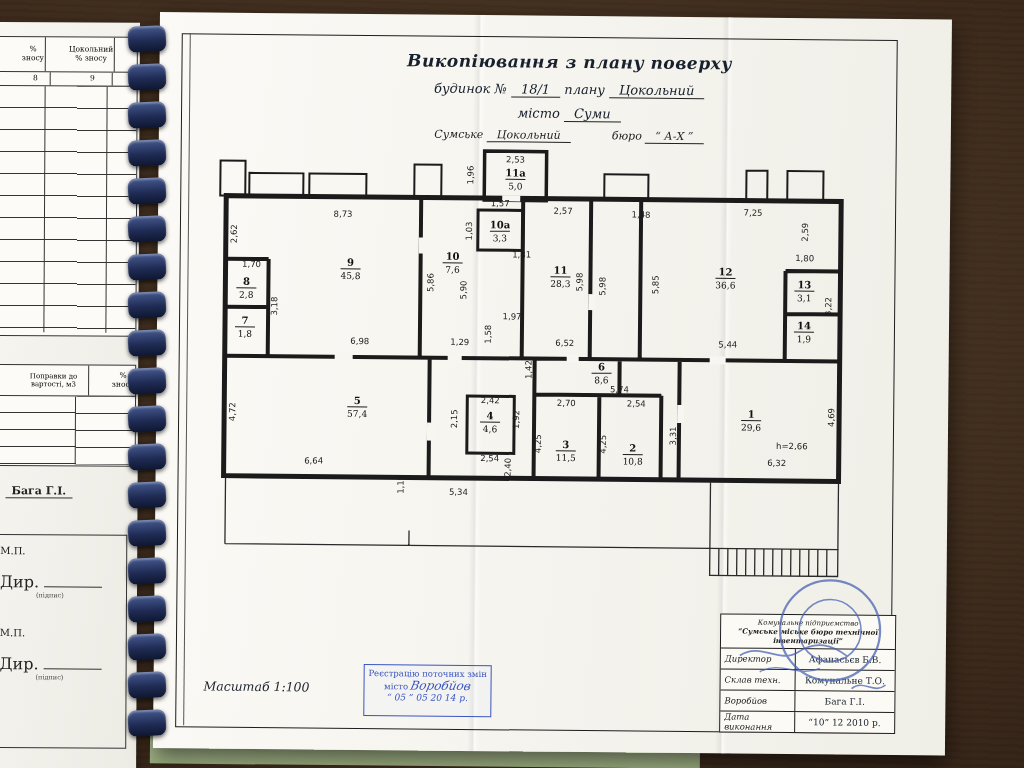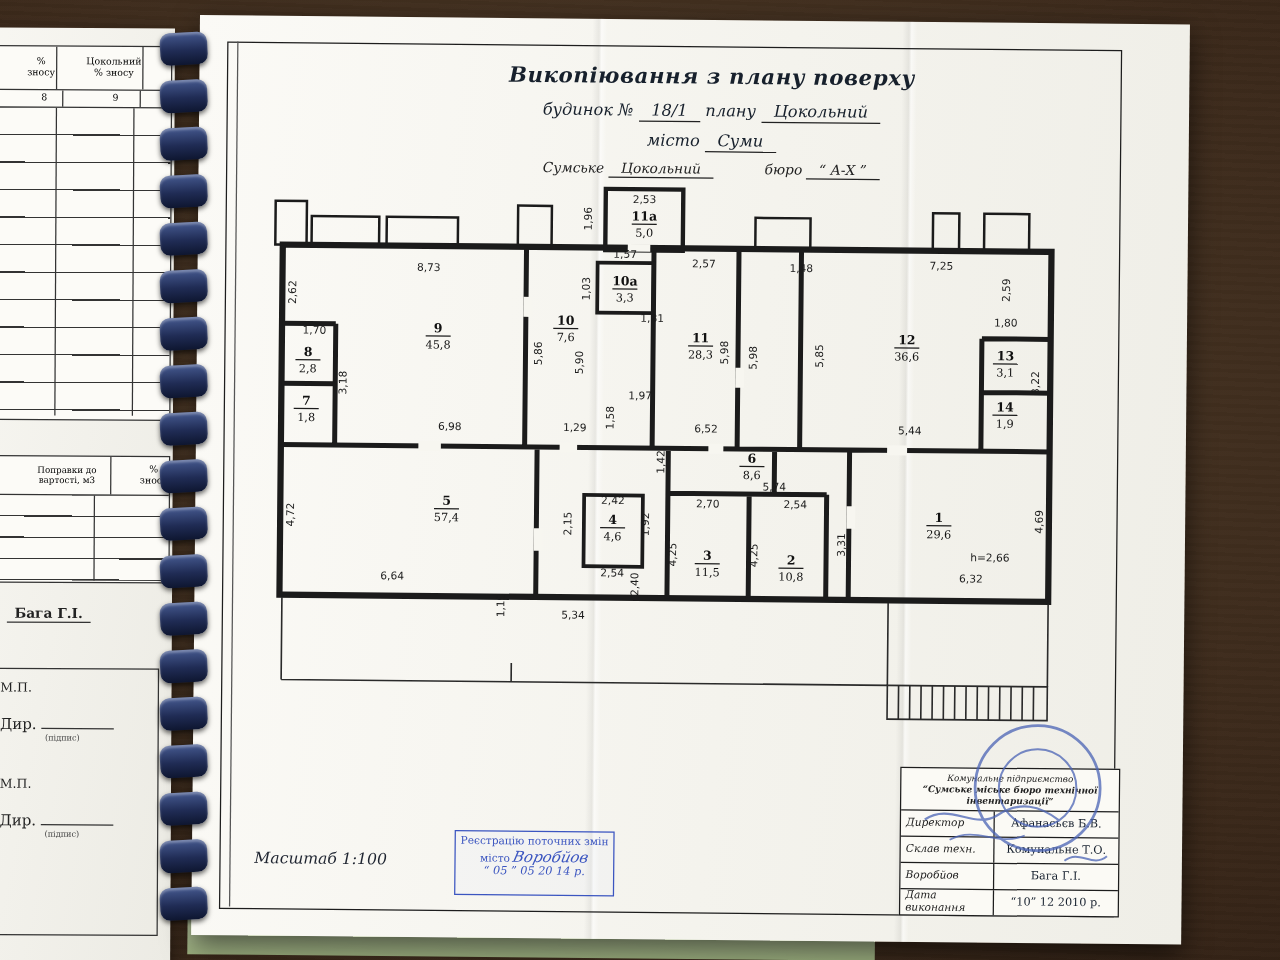--- a/index.html
+++ b/index.html
@@ -79,21 +79,21 @@
   #green-sheet{position:absolute;left:150px;top:724px;width:550px;height:42px;z-index:5;
     background:linear-gradient(180deg,#cdd9b6,#9db180);
     box-shadow:inset 0 2px 0 rgba(255,255,255,.7);
     transform:rotate(.55deg);}
   
   #lp-sign{position:absolute;left:26px;top:462px;font-weight:700;font-size:11px;
     border-bottom:1px solid #333;color:#222;padding:0 6px;}
   #mp-box{position:absolute;left:4px;top:512px;width:142px;height:212px;border:1.5px solid #333;
     color:#222;}
   .mp{font-size:10px;margin:10px 0 0 16px;}
-  .dir-row{font-size:12px;margin:16px 0 0 16px;}
+  .dir-row{font-size:16px;margin:16px 0 0 16px;}
   .sigline{display:inline-block;width:58px;border-bottom:1px solid #333;height:10px;}
   .podpis{font-size:6.5px;margin-left:52px;color:#444;}
 </style>
 </head>
 <body>
 
 <div id="scene">
   <div class="woodgrain"></div>
 
   <div id="green-sheet"></div>

